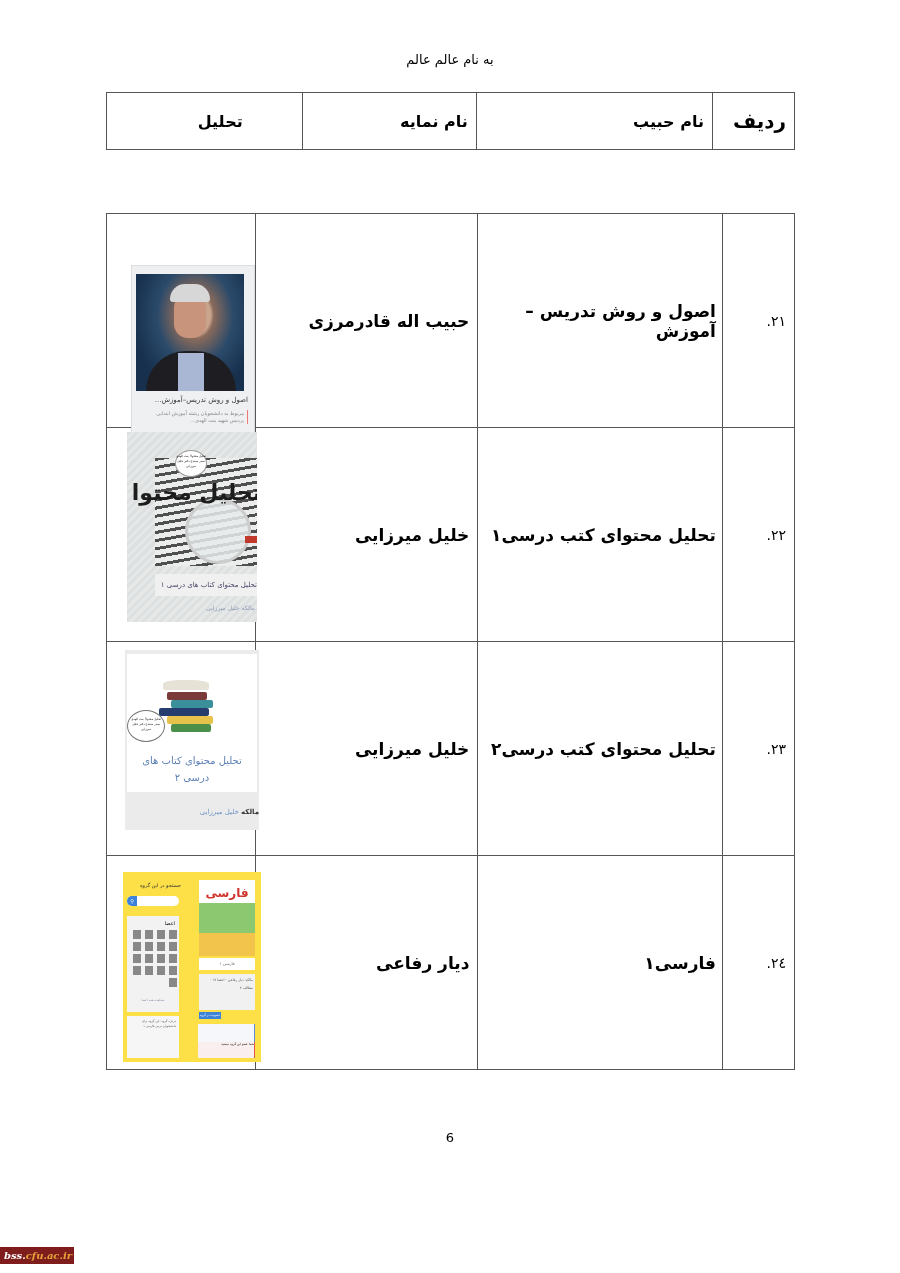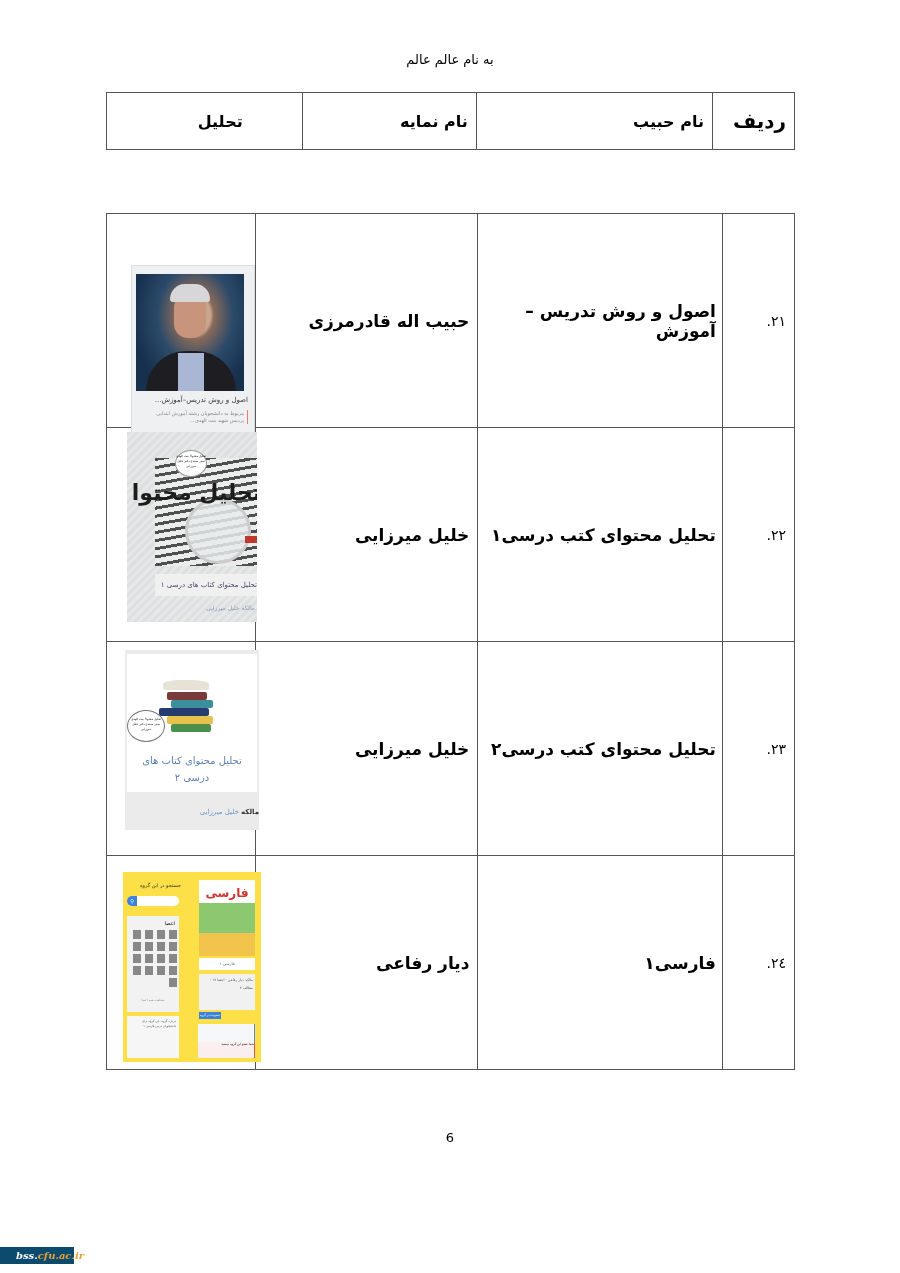--- a/index.html
+++ b/index.html
@@ -89,22 +89,22 @@
   .t4 .search-box { position: absolute; left: 4px; top: 24px; width: 52px; height: 10px; background: #fff; border-radius: 5px; }
   .t4 .search-btn { position: absolute; left: 4px; top: 24px; width: 10px; height: 10px; background: #3b82d8; border-radius: 5px 0 0 5px; color: #fff; font-size: 5px; line-height: 10px; text-align: center; }
   .t4 .members { position: absolute; left: 4px; top: 44px; width: 52px; height: 96px; background: #f2f2f2; }
   .t4 .members .mlabel { position: absolute; right: 4px; top: 4px; font-size: 5px; direction: rtl; }
   .t4 .av { position: absolute; width: 8px; height: 9px; background: #888; }
   .t4 .more { position: absolute; left: 0; width: 100%; top: 82px; font-size: 3px; color: #88a; text-align: center; }
   .t4 .about { position: absolute; left: 4px; top: 144px; width: 52px; height: 42px; background: #f6f6f6; font-size: 3px; direction: rtl; text-align: right; line-height: 5px; padding: 3px; box-sizing: border-box; color: #555; }
 
   .page-number { position: absolute; top: 1130px; left: 0; width: 900px; text-align: center; font-size: 13px; }
   .watermark {
-    position: absolute; left: 0; top: 1247px; width: 74px; height: 17px; background: #0c4a6e;
-    font-family: "DejaVu Serif", serif; font-style: italic; font-weight: bold; font-size: 10px; line-height: 17px; padding-left: 16px; box-sizing: border-box;
+    position: absolute; left: 0; top: 1247px; width: 74px; height: 17px; background: #7f1d1d;
+    font-family: "DejaVu Serif", serif; font-style: italic; font-weight: bold; font-size: 10px; line-height: 17px; padding-left: 4px; box-sizing: border-box;
   }
   .watermark .w1 { color: #ffffff; }
   .watermark .w2 { color: #e5a33a; }
 </style>
 </head>
 <body>
 
 <div class="header-line">به نام عالم عالم</div>
 
 <table class="head-table">

